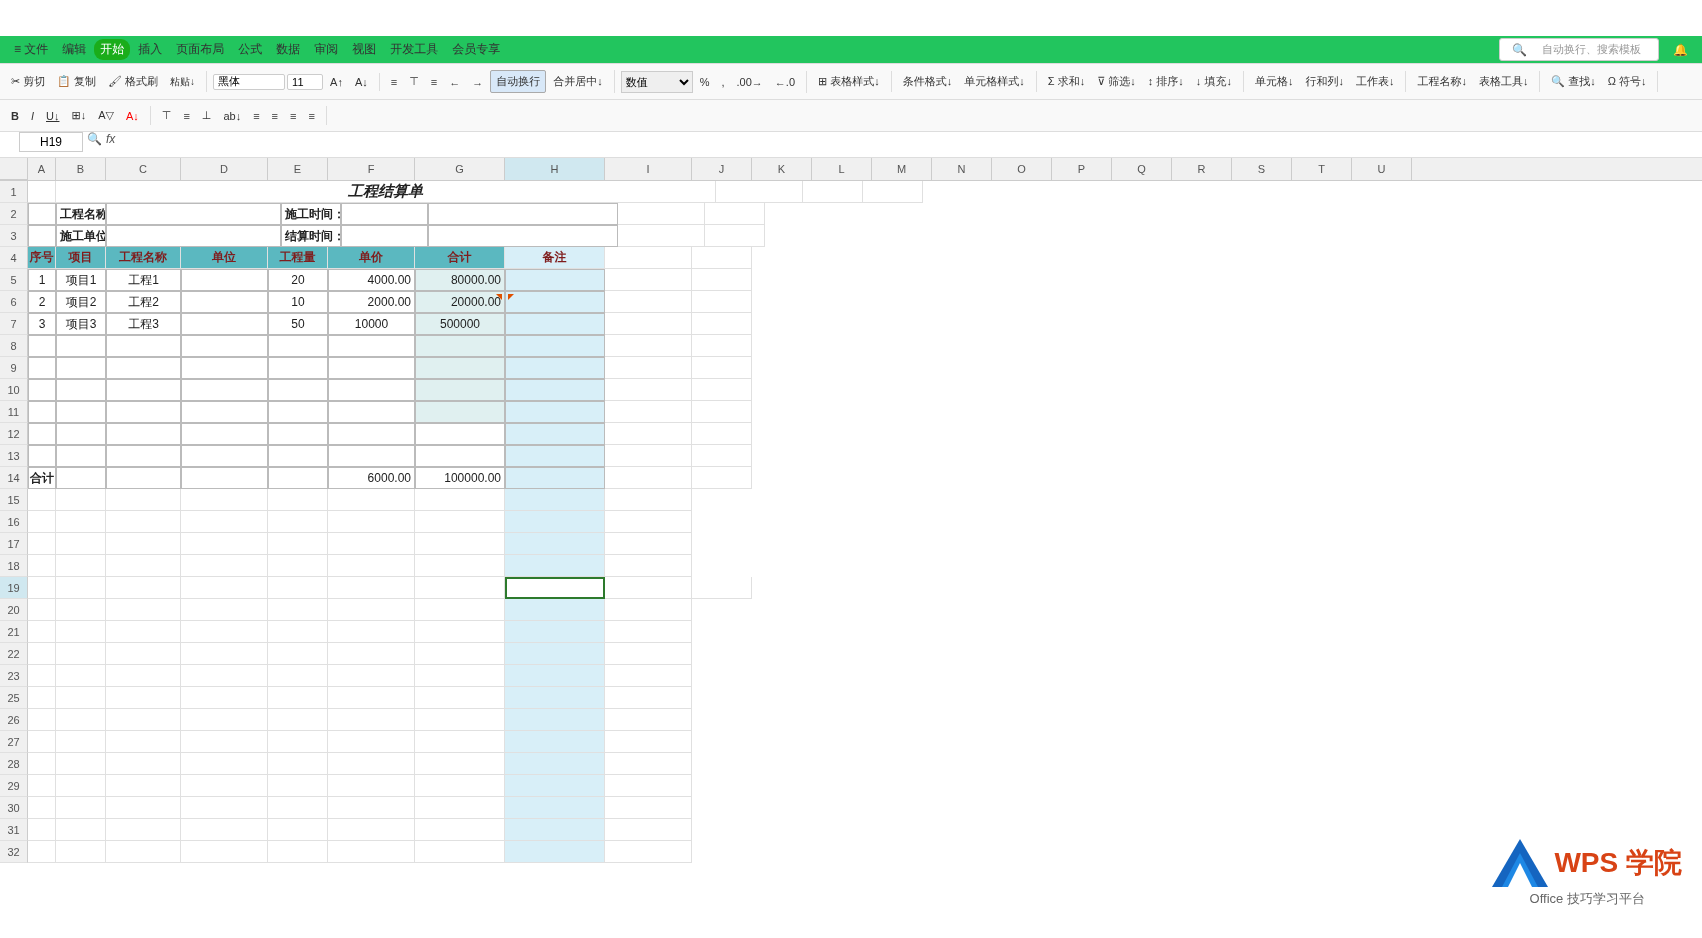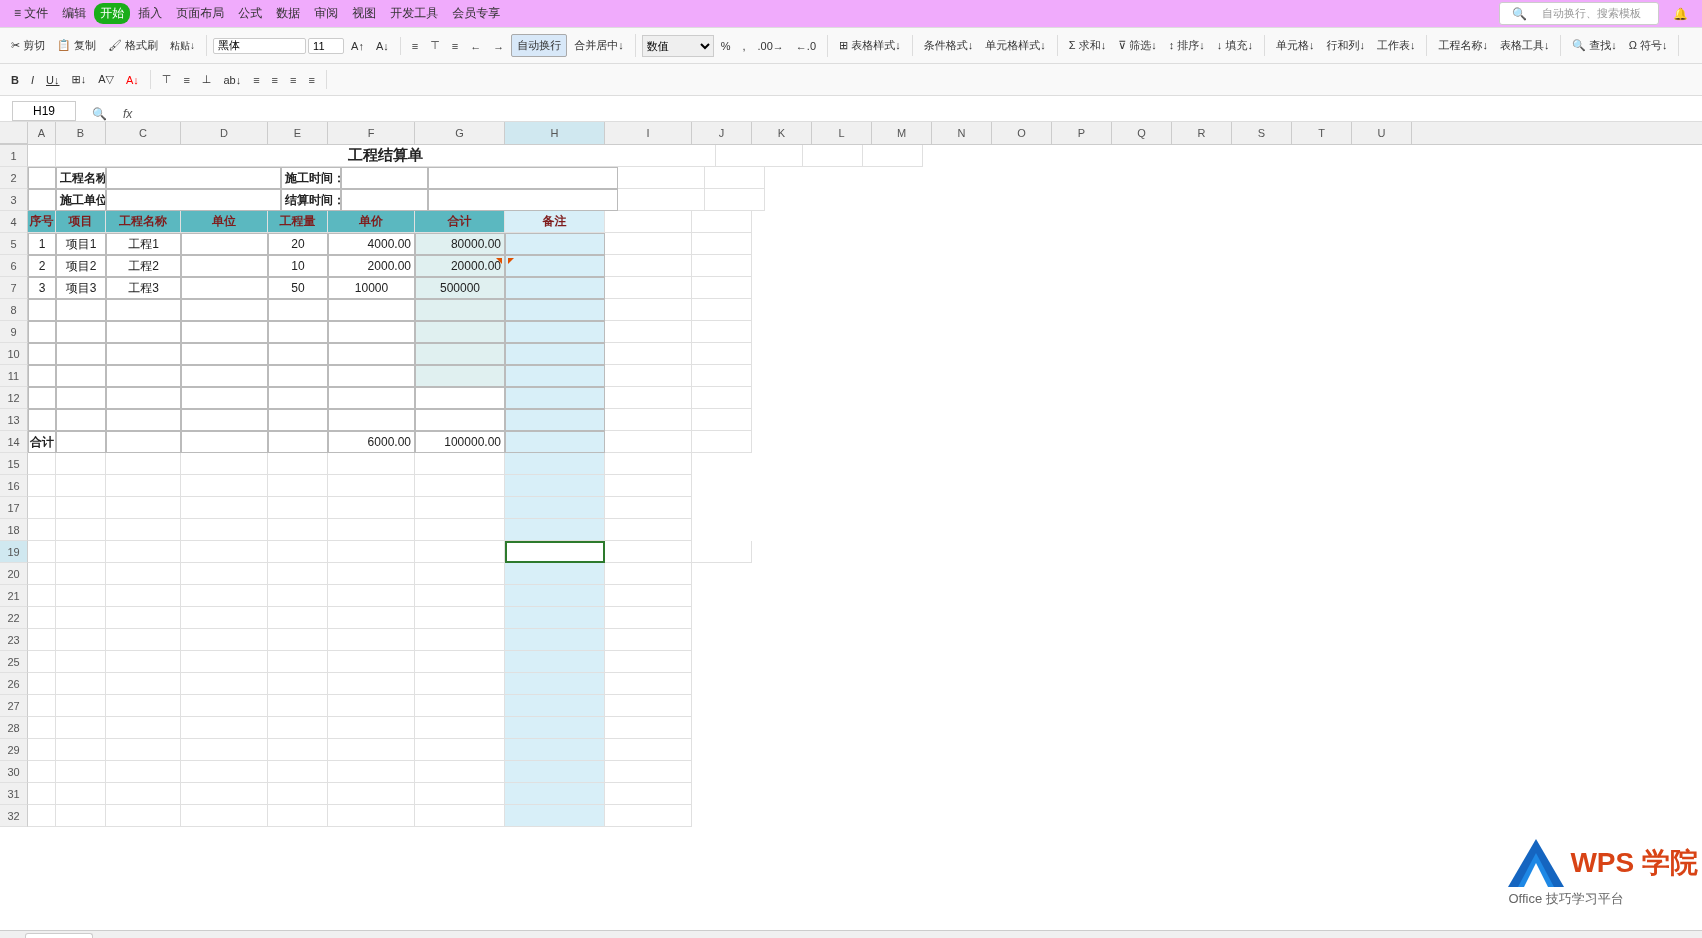--- a/index.html
+++ b/index.html
@@ -1,22 +1,22 @@
 <!DOCTYPE html>
 <html><head>
   <meta charset="utf-8">
   <style>
     * { margin: 0; padding: 0; box-sizing: border-box; }
     body { font-family: 'Microsoft YaHei', SimSun, sans-serif; font-size: 12px; background: #fff; overflow: hidden; }
 
     
     .menu-bar {
       display: flex; align-items: center; height: 28px;
-      background: #f0abfc; border-bottom: 1px solid #ddd;
-      padding: 0 8px; gap: 2px; font-size: 12px; color: #333;
+      background: #22c55e; border-bottom: 1px solid #ddd;
+      padding: 0 8px; gap: 2px; font-size: 12px; color: #333; margin-top: 36px;
     }
     .menu-bar span { padding: 2px 6px; cursor: pointer; }
     .menu-start-btn {
       background: #1aad1a; color: #fff; padding: 2px 10px;
       border-radius: 9px; font-size: 12px;
     }
     .menu-search {
       margin-left: auto; display: flex; align-items: center;
       background: #fff; border: 1px solid #ccc; border-radius: 3px;
       padding: 1px 6px; font-size: 12px; color: #999; width: 160px;
@@ -32,39 +32,39 @@
       display: flex; align-items: center; gap: 2px;
       border-right: 1px solid #ddd; padding-right: 6px; margin-right: 4px;
     }
     .toolbar-btn {
       display: flex; align-items: center; justify-content: center;
       padding: 3px 5px; cursor: pointer; border-radius: 2px; border: none;
       background: transparent; font-size: 11px; color: #333;
     }
     .font-selector {
       border: 1px solid #ccc; border-radius: 2px; padding: 1px 4px;
-      font-size: 11px; width: 93px;
+      font-size: 11px; width: 72px;
     }
     .font-size-selector {
       border: 1px solid #ccc; border-radius: 2px; padding: 1px 4px;
       font-size: 11px; width: 36px;
     }
 
     
     .format-bar {
       display: flex; align-items: center; height: 32px;
       background: #f9f9f9; border-bottom: 1px solid #ddd;
       padding: 0 6px; gap: 2px; font-size: 12px;
     }
 
     
     .formula-bar {
-      display: flex; align-items: flex-end; height: 26px;
+      display: flex; align-items: flex-start; height: 26px;
       background: #fff; border-bottom: 1px solid #ddd;
-      padding: 0 12px; gap: 16px;
+      padding: 0 19px; gap: 4px;
     }
     .cell-ref-box {
       border: 1px solid #ccc; width: 64px; height: 20px;
       text-align: center; font-size: 12px; display: flex;
       align-items: center; justify-content: center;
     }
     .formula-input {
       flex: 1; height: 20px; border: none; outline: none;
       font-size: 12px; padding: 0 4px;
     }
@@ -130,22 +130,22 @@
     }
     .sheet-tab {
       padding: 3px 14px; border: 1px solid #ccc; border-bottom: none;
       background: #f0f0f0; font-size: 12px; cursor: pointer;
       border-radius: 3px 3px 0 0;
     }
     .sheet-tab.active { background: #fff; border-bottom: 1px solid #fff; }
 
     
     .wps-watermark {
-      position: fixed; bottom: 30px; right: 4px;
-      display: flex; flex-direction: column; align-items: flex-start;
+      position: fixed; bottom: 30px; right: 20px;
+      display: flex; flex-direction: column; align-items: center;
       pointer-events: none;
     }
     .wps-logo-row {
       display: flex; align-items: center; gap: 6px;
     }
 
     
     .w-a { width: 28px; min-width: 28px; }
     .w-b { width: 50px; min-width: 50px; }
     .w-c { width: 75px; min-width: 75px; }
@@ -294,21 +294,21 @@
     <div class="col-header w-rest">Q</div>
     <div class="col-header w-rest">R</div>
     <div class="col-header w-rest">S</div>
     <div class="col-header w-rest">T</div>
     <div class="col-header w-rest">U</div>
   </div>
 
   <div class="sheet-row">
     <div class="row-num">1</div>
     <div class="cell w-a"></div>
-    <div class="cell w-b" style="font-size:15px;font-weight:bold;justify-content:center;overflow:visible;width:660px;min-width:660px;">
+    <div class="cell w-b" style="font-size:15px;font-weight:bold;justify-content:center;overflow:visible;width:660px;min-width:660px;font-style:italic;">
       <span>工程结算单</span>
     </div>
 
     <div class="cell w-i"></div>
     <div class="cell w-rest"></div>
     <div class="cell w-rest"></div>
   </div>
 
   <div class="sheet-row">
     <div class="row-num">2</div>

